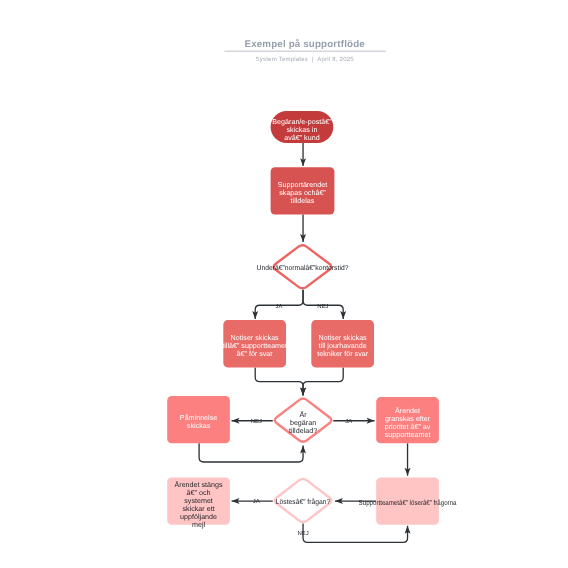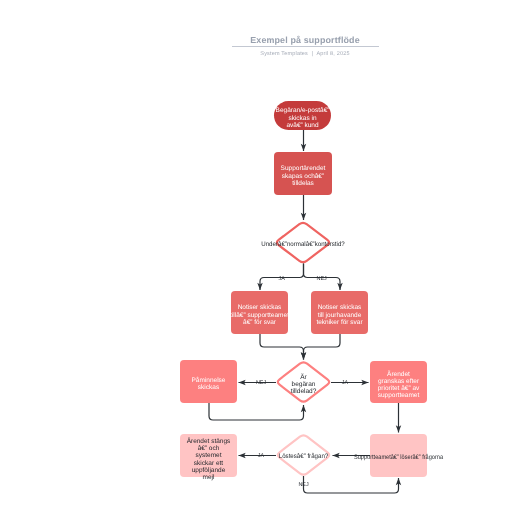--- a/index.html
+++ b/index.html
@@ -1,19 +1,19 @@
 <!DOCTYPE html>
 <html><head>
 <meta charset="utf-8">
 <style>
   html,body{margin:0;padding:0;width:516px;height:516px;background:#ffffff;}
   *{box-sizing:border-box;}
   #page{position:relative;width:456px;height:516px;overflow:hidden;background:#fff;
         font-family:"Liberation Sans",sans-serif;
-        -webkit-font-smoothing:antialiased;text-rendering:geometricPrecision;margin-left:28px;}
+        -webkit-font-smoothing:antialiased;text-rendering:geometricPrecision;}
   #header{position:absolute;left:19px;top:34.5px;width:516px;text-align:center;transform:translateZ(0);}
   .title{font-size:8.9px;font-weight:bold;color:#98a0ae;letter-spacing:.15px;line-height:11px;}
   .rule{width:147px;height:1.1px;background:#c3c8d2;margin:0 auto;position:relative;top:0px;}
   .sub{font-size:5.5px;color:#a6acb8;margin-top:0;letter-spacing:.18px;position:relative;top:4px;}
   #canvas{position:absolute;left:0;top:0;transform:translateZ(0);}
   .nodetext{font-size:6.5px;fill:#fff;text-anchor:middle;font-family:"Liberation Sans",sans-serif;}
   .nodetext.dark{fill:#1f2328;}
   .edgelabel{font-size:5.4px;fill:#24282e;text-anchor:middle;font-family:"Liberation Sans",sans-serif;}
   .link{fill:none;stroke:#2c3136;stroke-width:1.2px;}
 </style>

